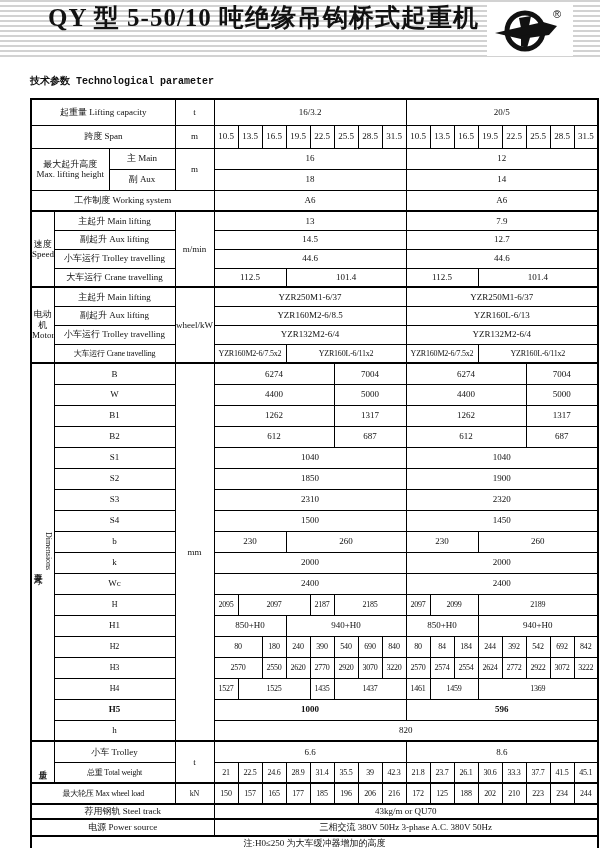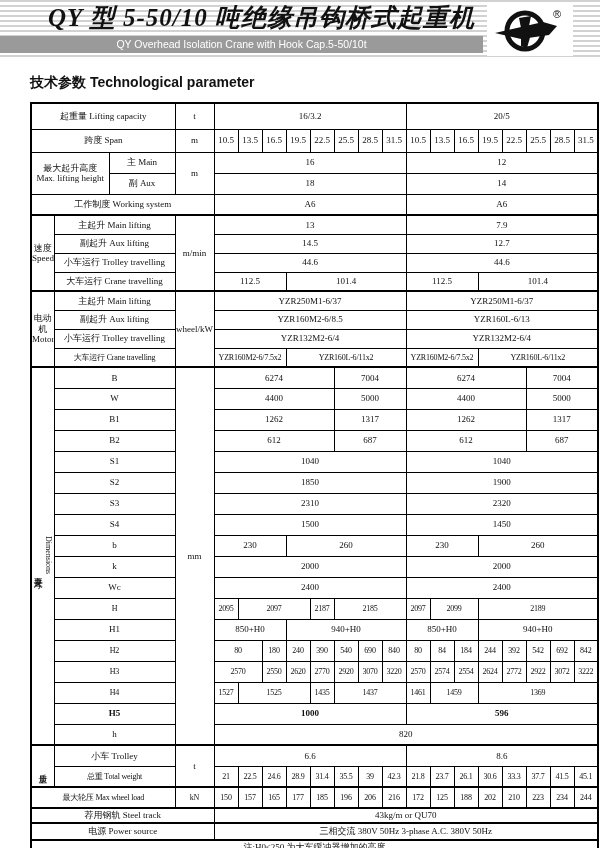--- a/index.html
+++ b/index.html
@@ -2,50 +2,49 @@
 <html><head>
 <meta charset="utf-8">
 <style>
   html,body{margin:0;padding:0;background:#ffffff;width:600px;}
   body{font-family:"Liberation Serif","DejaVu Serif",serif;color:#111111;}
 
   
   .banner{position:relative;width:600px;height:58px;
     background:repeating-linear-gradient(180deg,#d2d2d2 0px,#d2d2d2 2px,#ffffff 2px,#ffffff 5px);}
   .title{position:absolute;left:48px;top:1px;width:420px;text-align:right;
-    font-size:25px;font-weight:bold;letter-spacing:1px;white-space:nowrap;font-style:italic;}
+    font-size:25px;font-weight:bold;letter-spacing:1px;white-space:nowrap;}
   .subbar{position:absolute;left:0;top:36px;width:483px;height:17px;background:#9a9a9a;
     color:#ffffff;font-family:"Liberation Sans","DejaVu Sans",sans-serif;
     font-size:10.5px;text-align:center;line-height:17px;}
   .logobox{position:absolute;left:487px;top:4px;width:86px;height:52px;background:#ffffff;
     display:flex;align-items:center;justify-content:center;}
   .logobox svg{display:block;}
 
   
-  .sechead{margin:16px 16px 10px 30px;font-size:14px;font-weight:bold;
-    font-family:Liberation Sans, sans-serif;}
+  .sechead{margin:16px 16px 10px 30px;font-size:10px;font-weight:bold;
+    font-family:Liberation Mono, monospace;}
 
   
   table.spec{border-collapse:collapse;table-layout:fixed;margin-left:30px;
     border:2px solid #000;width:567px;}
   table.spec td{border:1px solid #000;text-align:center;vertical-align:middle;
     padding:0;font-size:9px;line-height:1.15;overflow:hidden;white-space:pre-line;}
   tr.small td{font-size:8px;letter-spacing:-0.2px;}
   td.sec{border-left-width:2px;}
   tr.thick td{border-top-width:2px;}
   td .vcjk{writing-mode:vertical-rl;display:inline-block;font-size:9px;letter-spacing:1px;}
   td .veng{writing-mode:vertical-rl;display:inline-block;font-size:8px;}
   td.vwrap{white-space:normal;}
 </style>
 </head>
 <body>
 
 <div class="banner">
   <div class="title">QY 型 5-50/10 吨绝缘吊钩桥式起重机</div>
-  <div class="subbar">QY Overhead Isolation Crane with Hook Cap.5-50/10t</div>
   <div class="logobox">
     <svg width="78" height="48" viewBox="0 0 78 48">
       <circle cx="34" cy="25" r="18" fill="none" stroke="#111111" stroke-width="5"></circle>
       <path d="M4 27 L52 16 L66 20 L58 29 L30 33 Z" fill="#111111"></path>
       <path d="M28 12 L40 10 L38 20 L30 22 Z" fill="#111111"></path>
       <path d="M30 30 L40 28 L36 42 L30 40 Z" fill="#111111"></path>
       <text x="62" y="12" font-size="11" font-family="Liberation Sans, sans-serif" fill="#111111">®</text>
     </svg>
   </div>
 </div>

